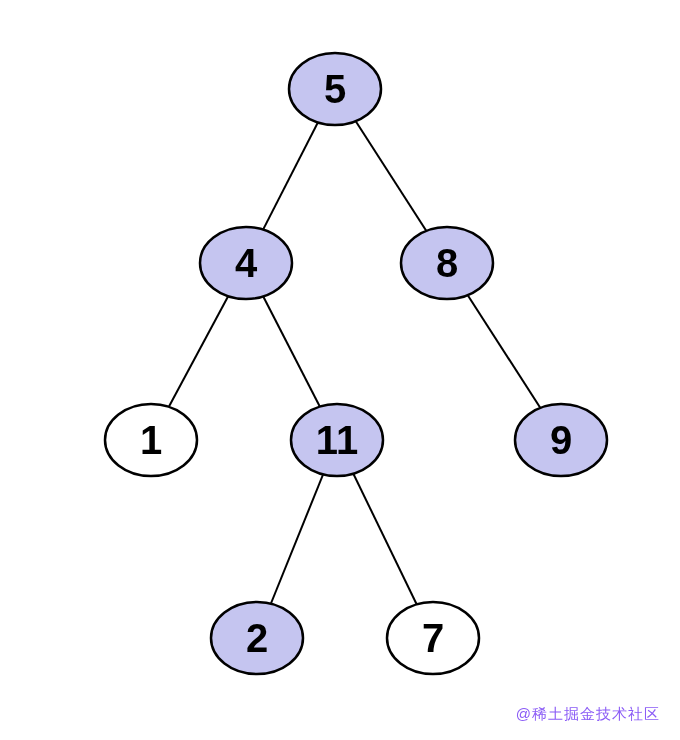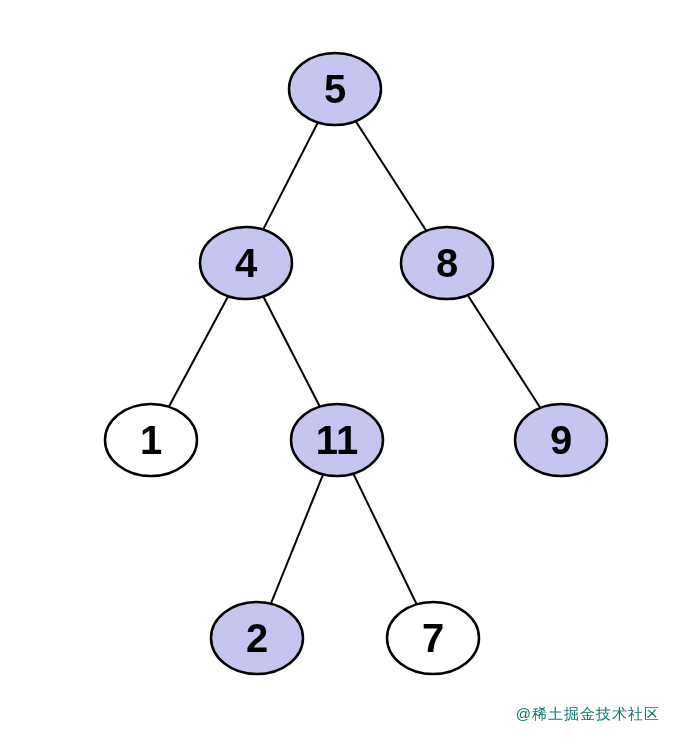--- a/index.html
+++ b/index.html
@@ -68,14 +68,14 @@
       </g>
       <g>
         <ellipse cx="257" cy="638" rx="46" ry="36" fill="#c5c5f0" stroke="#000000" stroke-width="2.5"></ellipse>
         <text x="257" y="638" dy="0.35em" text-anchor="middle" class="node-label">2</text>
       </g>
       <g>
         <ellipse cx="433" cy="638" rx="46" ry="36" fill="#ffffff" stroke="#000000" stroke-width="2.5"></ellipse>
         <text x="433" y="638" dy="0.35em" text-anchor="middle" class="node-label">7</text>
       </g>
     </svg>
-  <div class="watermark" style="color: #0f766e;">@稀土掘金技术社区</div>
+  <div class="watermark" style="color: #8b5cf6;">@稀土掘金技术社区</div>
 </div>
 
 </body></html>

